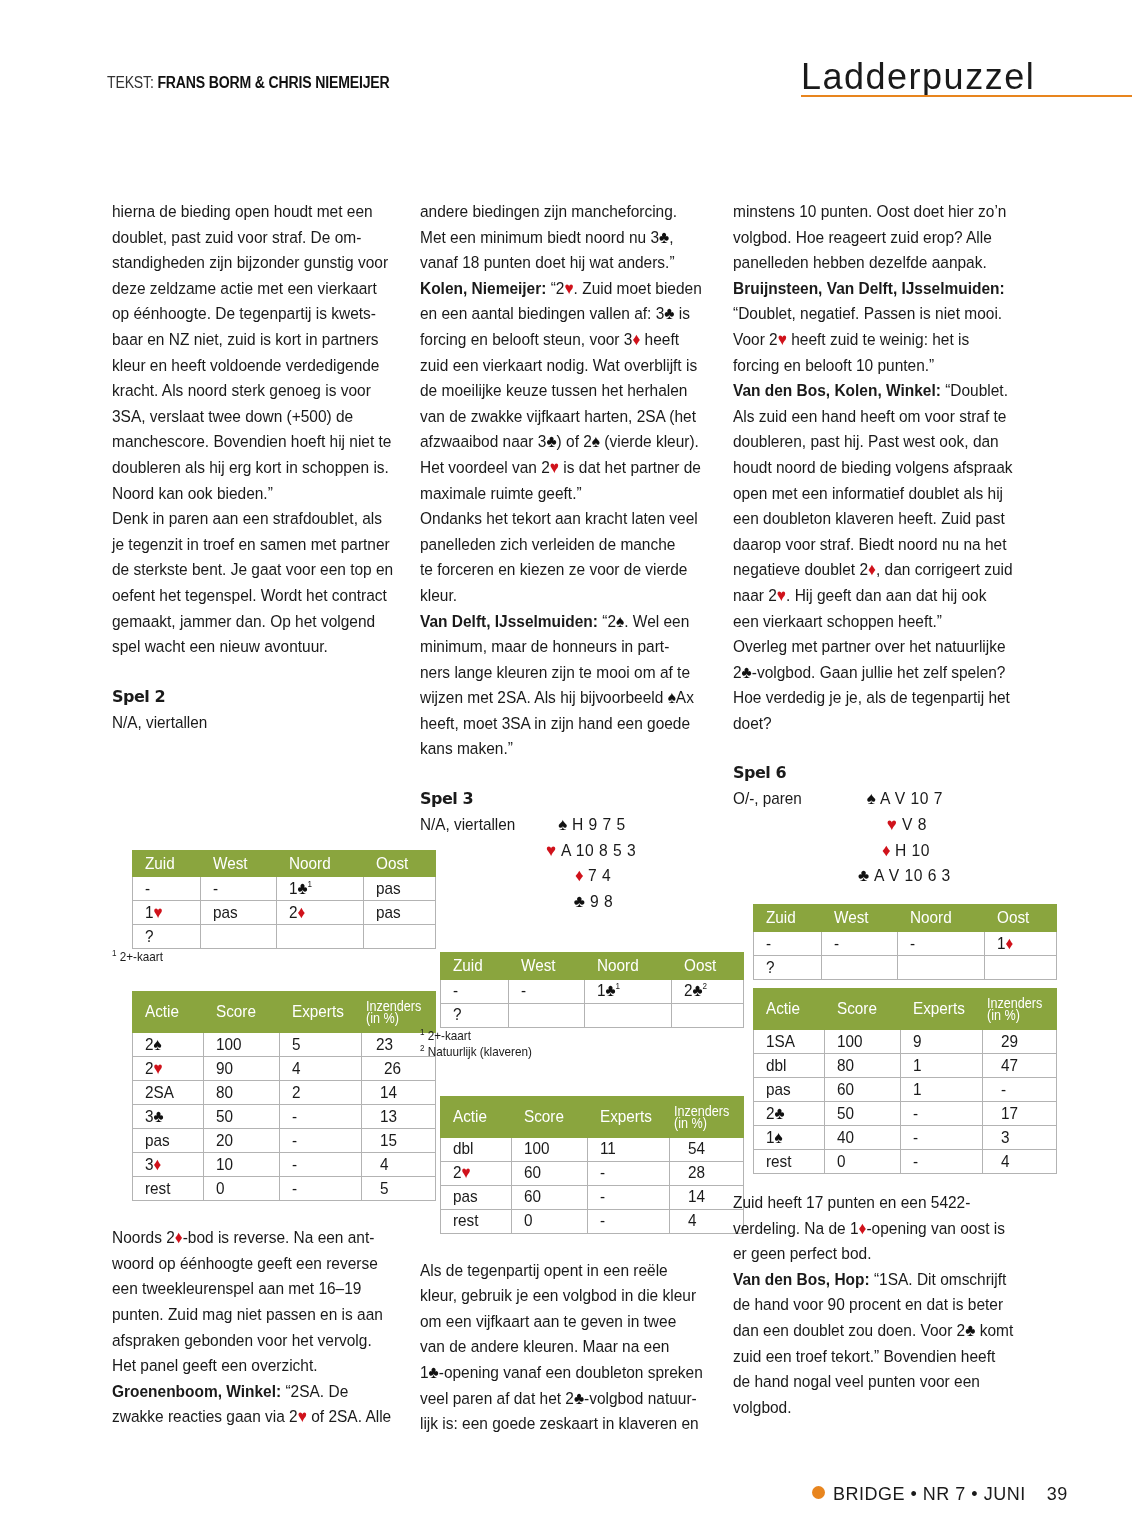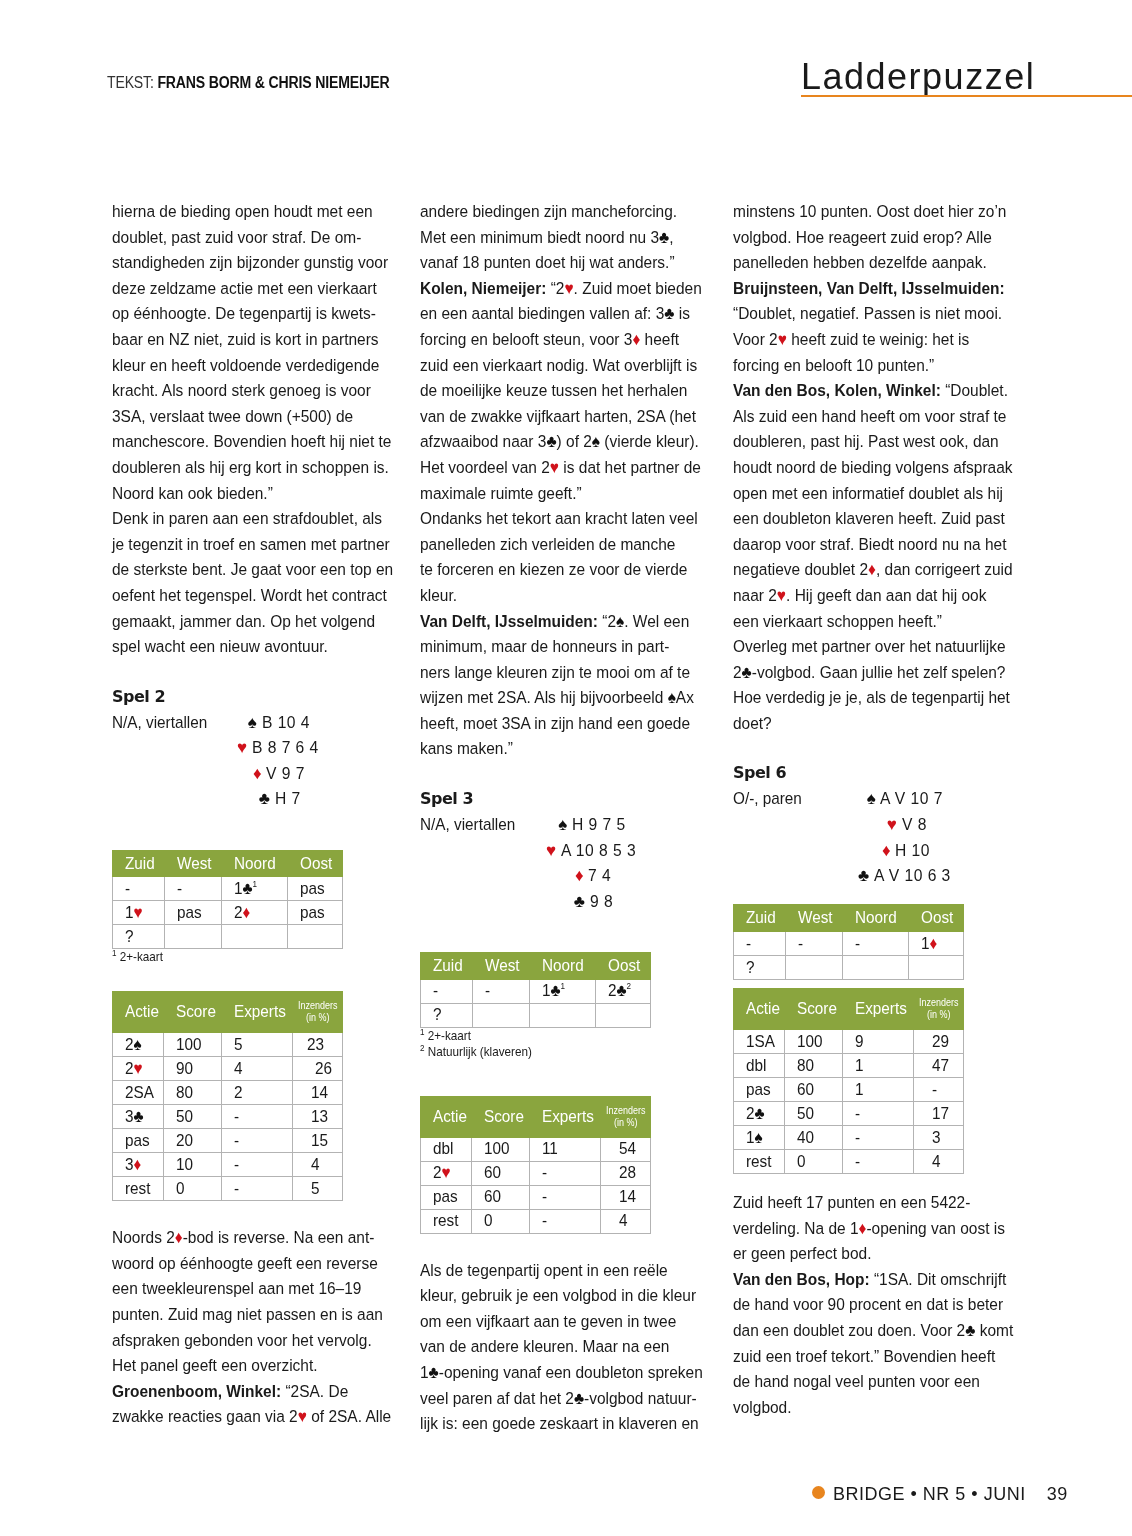--- a/index.html
+++ b/index.html
@@ -23,25 +23,25 @@
   .red { color: #d0121b; }
   .blk { color: #111; }
 
   .spel-h { font-size: 16px; font-weight: bold; margin: 0; line-height: 26px; font-family: "DejaVu Sans", sans-serif; letter-spacing: -0.5px; }
   .deal { position: relative; height: 104px; font-size: 17px; line-height: 25.6px; text-align: center; }
   .deal .cond { position: absolute; left: 0; top: 0; transform: scaleX(0.9); transform-origin: left top; white-space: nowrap; }
   .deal .hand { position: absolute; top: 0; }
   .deal .hand div { white-space: nowrap; }
   .deal .hand .cards { letter-spacing: 0.5px; display: inline-block; transform: scaleX(0.92); transform-origin: left center; }
 
-  table.bt { border-collapse: collapse; width: 231px; font-size: 17px; }
+  table.bt { border-collapse: collapse; width: 304px; font-size: 17px; margin-left: 20px; }
   table.bt th { background: #8aa53e; color: #fff; font-weight: normal; text-align: left; padding: 0 0 0 12px; height: 24px; border: 1px solid #8aa53e; }
   table.bt td { border: 1px solid #b3b3b3; padding: 0 0 0 12px; height: 23px; text-align: left; line-height: 22px; }
   table.bt th span, table.bt td span.sx { display: inline-block; transform: scaleX(0.9); transform-origin: left center; white-space: nowrap; }
-  table.bt th.small { font-size: 10px; line-height: 12px; padding-left: 4px; text-align: center; }
+  table.bt th.small { font-size: 14px; line-height: 12px; padding-left: 4px; }
   .foot { font-size: 13px; line-height: 16px; }
   .foot span { display: inline-block; transform: scaleX(0.9); transform-origin: left top; }
   sup { font-size: 9px; vertical-align: super; line-height: 0; }
 
   .footer { position: absolute; top: 1484px; left: 812px; font-size: 18px; color: #1a1a1a; white-space: nowrap; letter-spacing: 0.5px; }
   .footer .dot { display: inline-block; width: 13px; height: 13px; background: #e8851e; border-radius: 50%; margin-right: 8px; vertical-align: 1px; }
   .footer .pg { font-weight: normal; margin-left: 21px; }
 </style>
 </head>
 <body>
@@ -72,26 +72,20 @@
       <p>de sterkste bent. Je gaat voor een top en</p>
       <p>oefent het tegenspel. Wordt het contract</p>
       <p>gemaakt, jammer dan. Op het volgend</p>
       <p>spel wacht een nieuw avontuur.</p>
     </div>
 
   <div style="height:24px"></div>
   <h2 class="spel-h">Spel 2</h2>
   <div class="deal">
     <div class="cond">N/A, viertallen</div>
-    <div class="hand" style="left:125px">
-      <div><span class="blk">♠</span> <span class="cards">B 10 4</span></div>
-      <div><span class="red" style="color: rgb(208, 18, 27);">♥</span> <span class="cards">B 8 7 6 4</span></div>
-      <div><span class="red" style="color: rgb(208, 18, 27);">♦</span> <span class="cards">V 9 7</span></div>
-      <div><span class="blk">♣</span> <span class="cards">H 7</span></div>
-    </div>
   </div>
   <div style="height:36px"></div>
   <table class="bt">
       <tbody>
         <tr>
           <th><span>Zuid</span></th>
           <th><span>West</span></th>
           <th><span>Noord</span></th>
           <th><span>Oost</span></th>
         </tr>
@@ -422,14 +416,14 @@
     <p><b>Van den Bos, Hop:</b><span> “1SA. Dit omschrijft</span></p>
     <p>de hand voor 90 procent en dat is beter</p>
     <p><span>dan een doublet zou doen. Voor 2</span><span class="blk">♣</span><span> komt</span></p>
     <p>zuid een troef tekort.” Bovendien heeft</p>
     <p>de hand nogal veel punten voor een</p>
     <p>volgbod.</p>
   </div>
 </div>
 
 <div class="footer">
-  <span class="dot"></span><span>BRIDGE • NR 5 • JUNI</span><span class="pg">39</span>
+  <span class="dot"></span><span>BRIDGE • NR 7 • JUNI</span><span class="pg">39</span>
 </div>
 
 </body></html>

